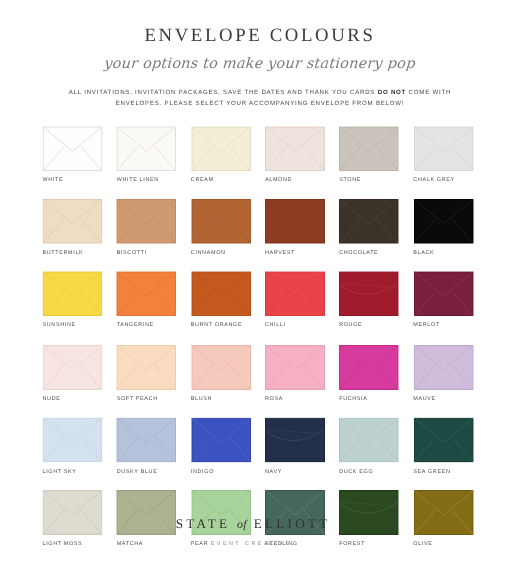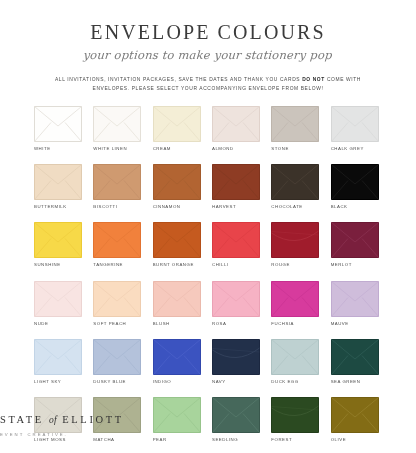--- a/index.html
+++ b/index.html
@@ -21,21 +21,21 @@
   }
 
   
   .header {
     text-align: center;
     padding-top: 22px;
   }
 
   .main-title {
     font-family: "Liberation Serif", serif;
-    font-size: 20px;
+    font-size: 15px;
     letter-spacing: 2.1px;
     color: #3b3b3b;
     font-weight: 400;
     line-height: 1;
   }
 
   .script-subtitle {
     font-family: "DejaVu Serif", serif;
     font-style: italic;
     font-size: 11.5px;
@@ -94,21 +94,21 @@
     white-space: nowrap;
     line-height: 1;
   }
 
   
   .footer {
     position: absolute;
     left: 0;
     right: 11px;
     bottom: 16px;
-    text-align: left;
+    text-align: center;
   }
 
   .brand {
     font-family: "Liberation Serif", serif;
     font-size: 10.5px;
     letter-spacing: 2.6px;
     color: #333333;
     line-height: 1;
   }
   .brand .of {

